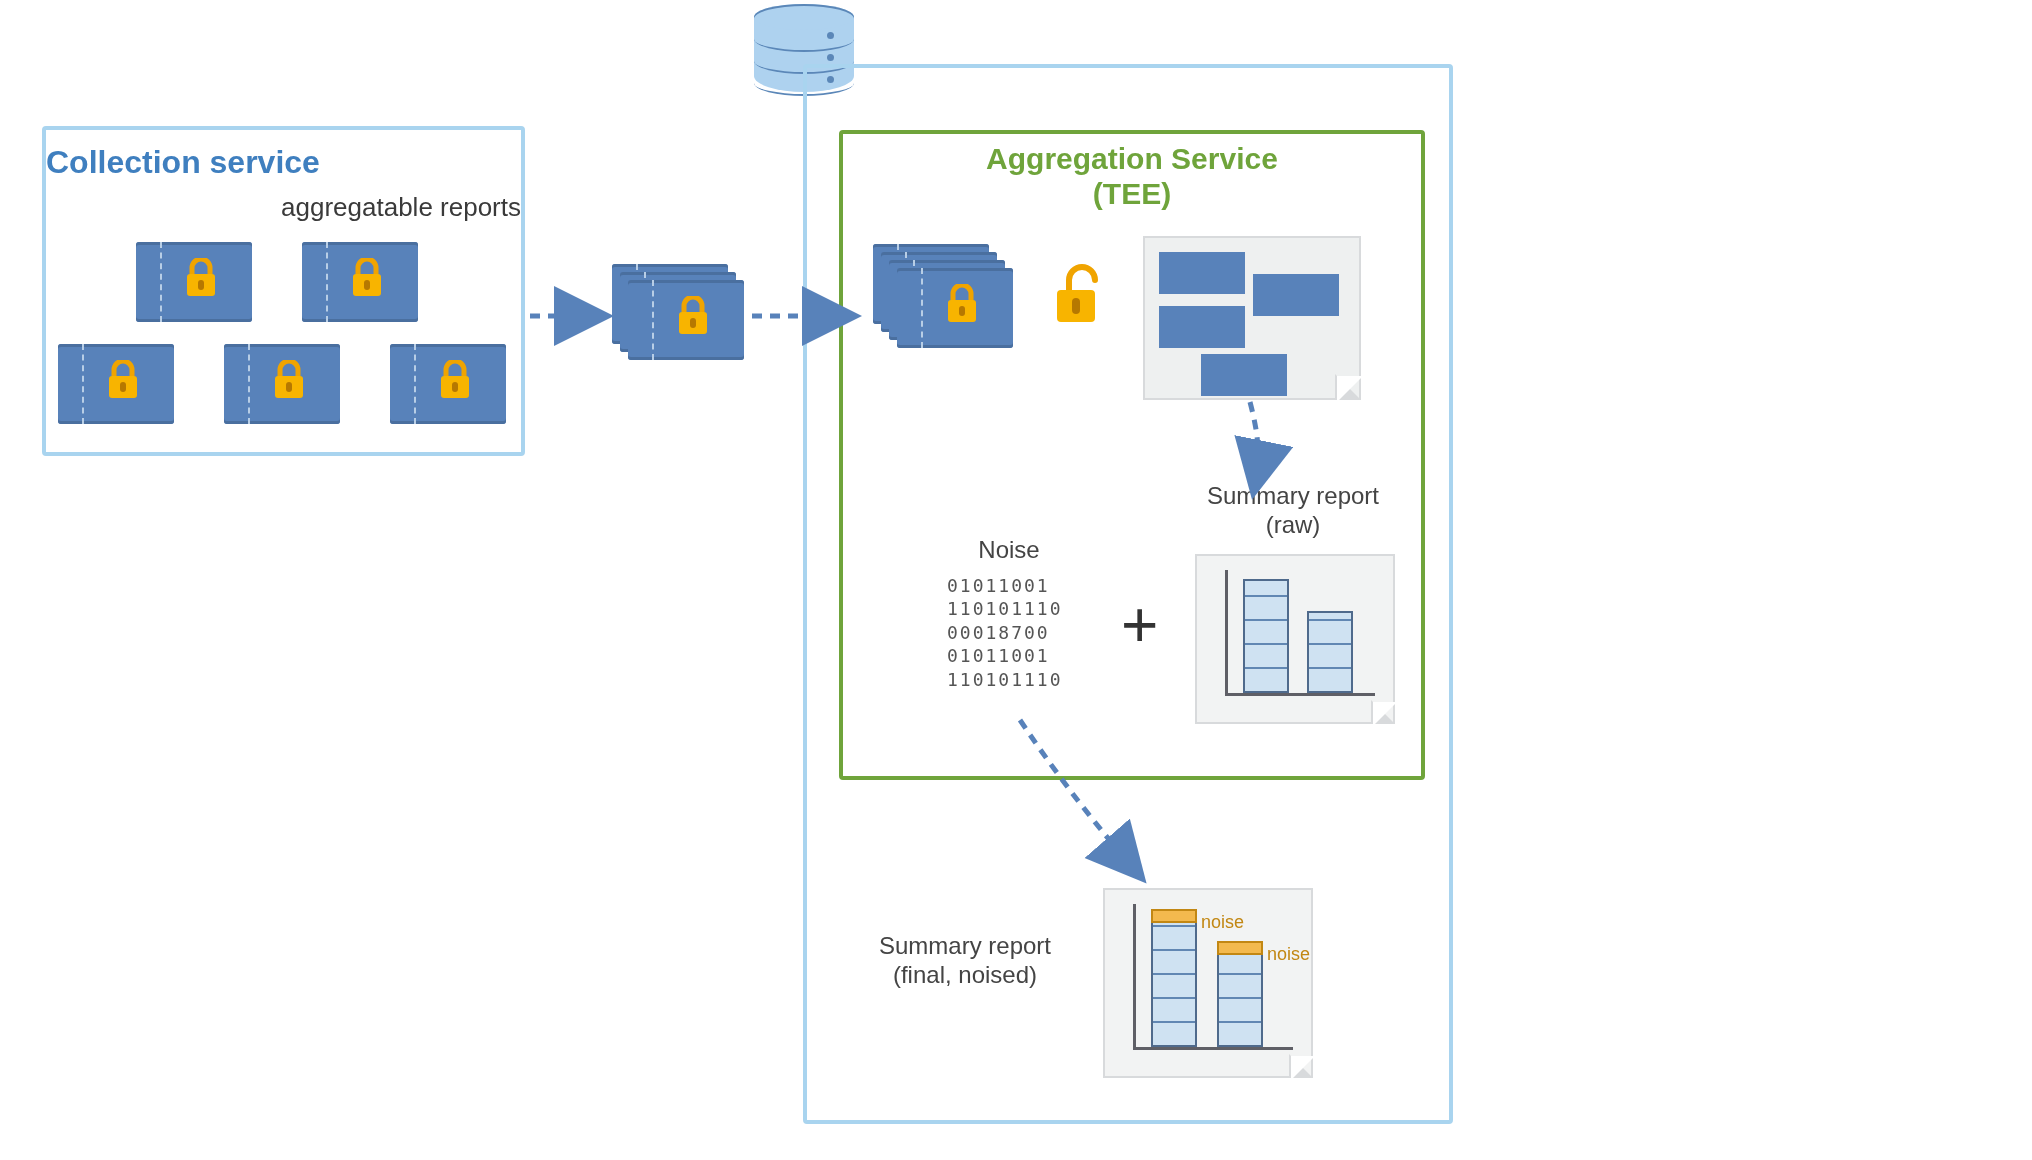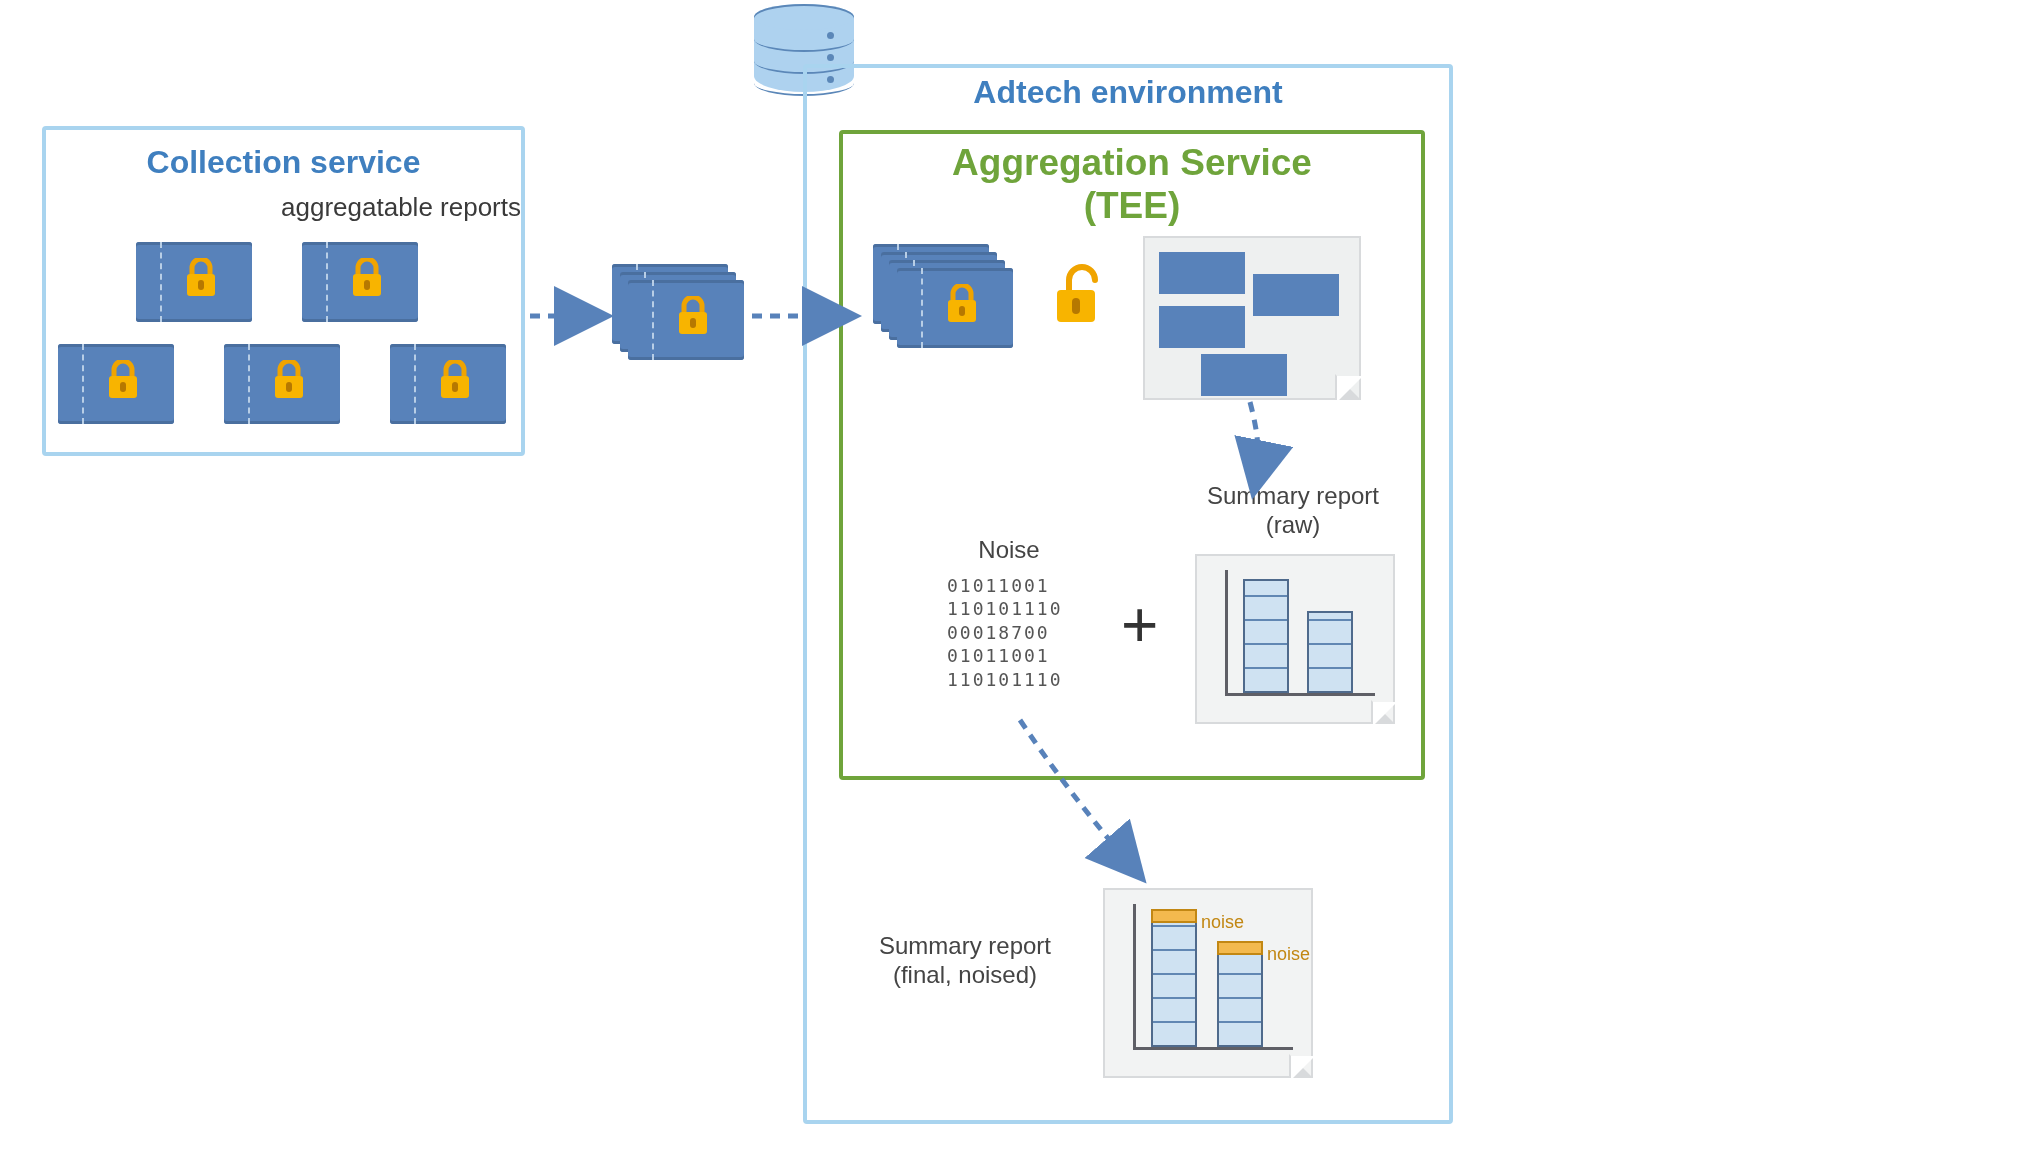--- a/index.html
+++ b/index.html
@@ -17,21 +17,21 @@
 
   
   .collection-box {
     left: 42px; top: 126px;
     width: 483px; height: 330px;
     border: 4px solid #a9d4ef;
     border-radius: 4px;
   }
   .collection-title {
     left: 0; top: 14px; width: 100%;
-    text-align: center;
+    text-align: left;
     font-size: 32px; font-weight: 600;
     color: #3f7fbf;
   }
   .collection-sub {
     left: 0; top: 62px; width: 100%;
     text-align: right;
     font-size: 26px; color: #3a3a3a;
   }
 
   
@@ -51,21 +51,21 @@
   
   .tee-box {
     left: 32px; top: 62px;
     width: 586px; height: 650px;
     border: 4px solid #6fa43b;
     border-radius: 4px;
   }
   .tee-title {
     left: 0; top: 8px; width: 100%;
     text-align: center;
-    font-size: 37px; font-weight: 600; color: #6fa43b; line-height: 1.15;
+    font-size: 30px; font-weight: 600; color: #6fa43b; line-height: 1.15;
   }
 
   
   .db {
     left: 754px; top: 4px;
     width: 100px; height: 100px;
   }
   .db-body {
     position:absolute; left:0; top:12px; width:100px; height:76px;
     background:#aed2ef; border-radius: 0 0 50px 50px / 0 0 16px 16px;
@@ -229,21 +229,20 @@
   <div class="layer" style="left:16px; top:16px"><div class="report"><div class="card"></div><div class="zip"></div><div class="lock lock-icon">
           <svg width="34" height="40">
             <path d="M8 16 v-6 a9 9 0 0 1 18 0 v6" stroke="#f0a400" stroke-width="5" fill="none"></path>
             <rect x="3" y="16" width="28" height="22" rx="3" fill="#f8b400"></rect>
             <rect x="14" y="22" width="6" height="10" rx="3" fill="#b67800"></rect>
           </svg>
         </div></div></div>
 </div>
 
 <div class="abs adtech-box">
-  <div class="abs adtech-title">Adtech environment</div>
 
   <div class="abs tee-box">
     <div class="abs tee-title">
       <span>Aggregation Service</span><br>
       <span>(TEE)</span>
     </div>
 
     <div class="abs stack" style="left:30px; top:110px; width:150px; height:110px">
       <div class="layer" style="left:0; top:0"><div class="report"><div class="card"></div><div class="zip"></div></div></div>
       <div class="layer" style="left:8px; top:8px"><div class="report"><div class="card"></div><div class="zip"></div></div></div>

